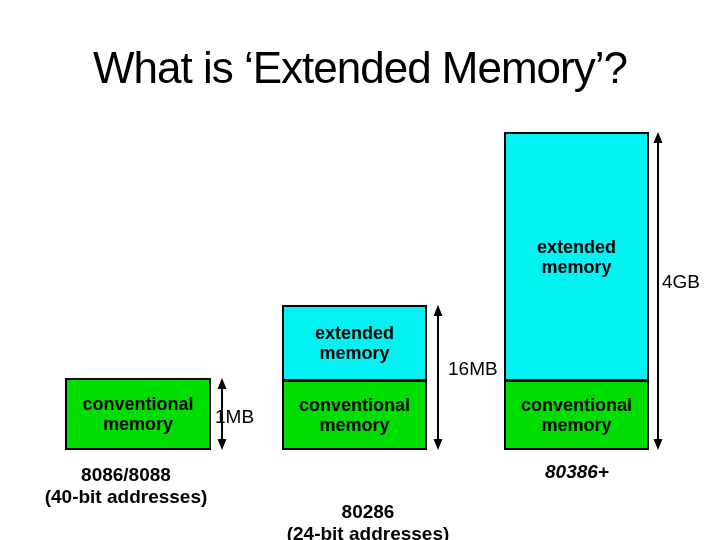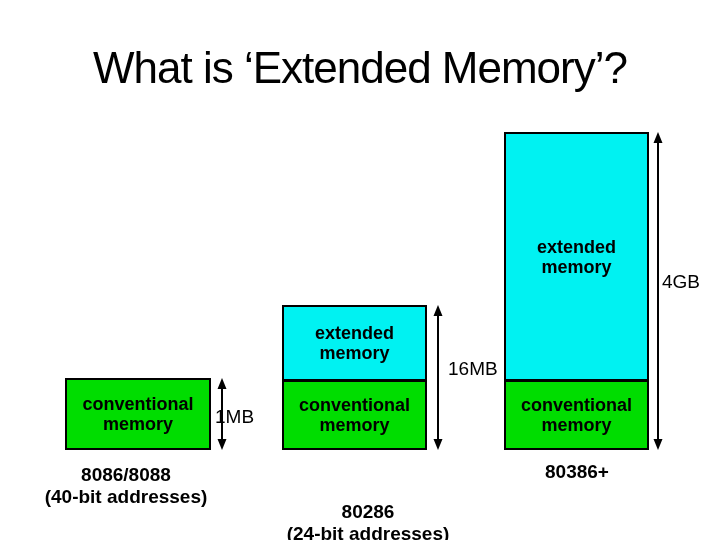--- a/index.html
+++ b/index.html
@@ -131,17 +131,17 @@
   </div>
 
   <svg class="arrow" style="left:651px; top:132px;" width="14" height="318" viewBox="0 0 14 318" aria-hidden="true">
     <line x1="7" y1="10" x2="7" y2="308" stroke="#000" stroke-width="2"></line>
     <polygon points="7,0 2.5,11 11.5,11" fill="#000"></polygon>
     <polygon points="7,318 2.5,307 11.5,307" fill="#000"></polygon>
   </svg>
 
   <div class="sizelabel" style="left:662px; top:271px;">4GB</div>
 
-  <div class="caption" style="left:467px; top:461px;">
+  <div class="caption" style="left:467px; top:461px;font-style:italic;">
     <div>80386+</div>
   </div>
 
 </div>
 
 </body></html>

